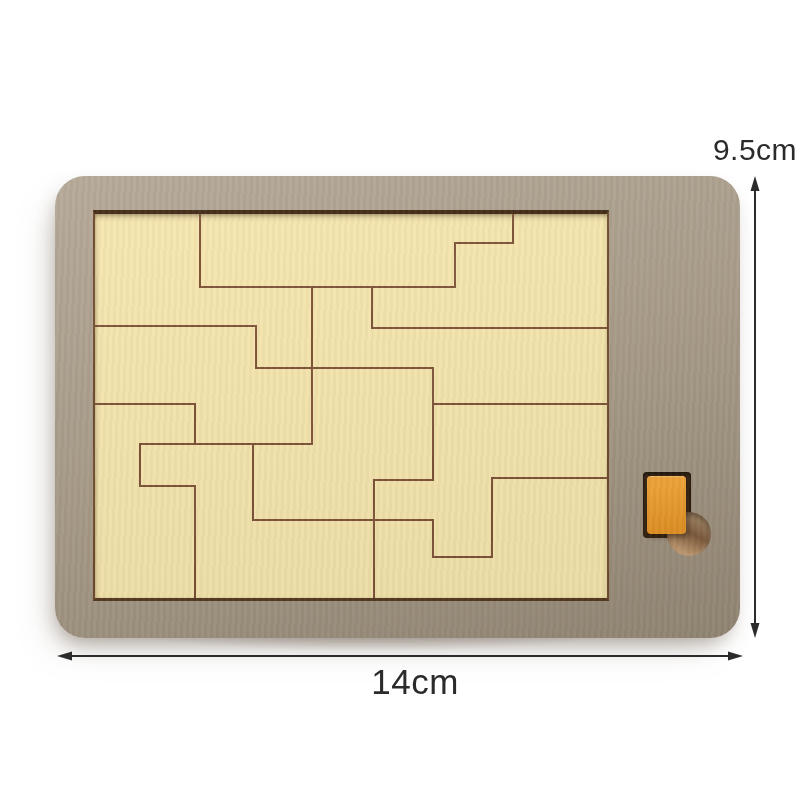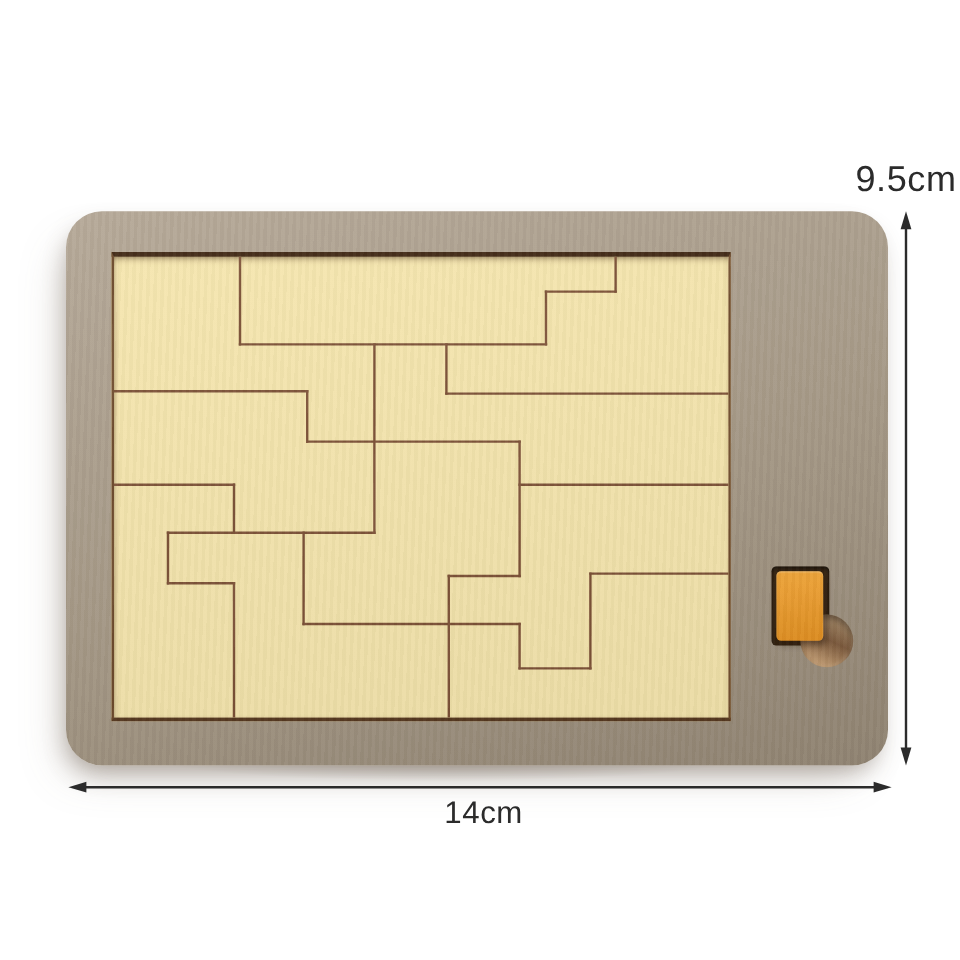--- a/index.html
+++ b/index.html
@@ -69,21 +69,21 @@
 
   .dims{position:absolute;left:0;top:0;width:800px;height:800px;pointer-events:none;}
   .dims line{stroke:var(--annotation-ink);stroke-width:2;}
   .dims polygon{fill:var(--annotation-ink);}
 
   .dim-label{
     position:absolute;color:var(--annotation-ink);
     text-align:center;line-height:1.05;letter-spacing:.5px;
   }
   .dim-label.height{left:700px;top:134px;width:110px;font-size:30px;}
-  .dim-label.width{left:348px;top:664px;width:110px;font-size:26px;}
+  .dim-label.width{left:360px;top:664px;width:110px;font-size:35px;}
 </style>
 </head>
 <body>
 
 <div class="scene">
 
   <div class="floor-shadow"></div>
 
   <div class="board">
     <div class="tray">

